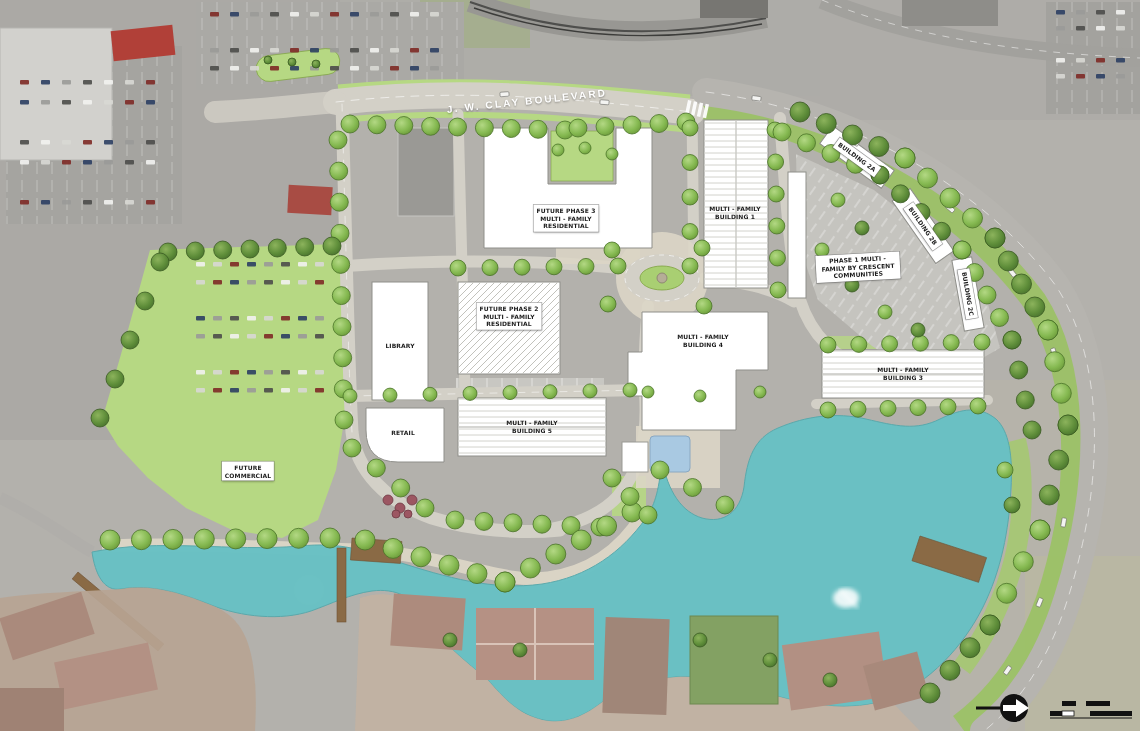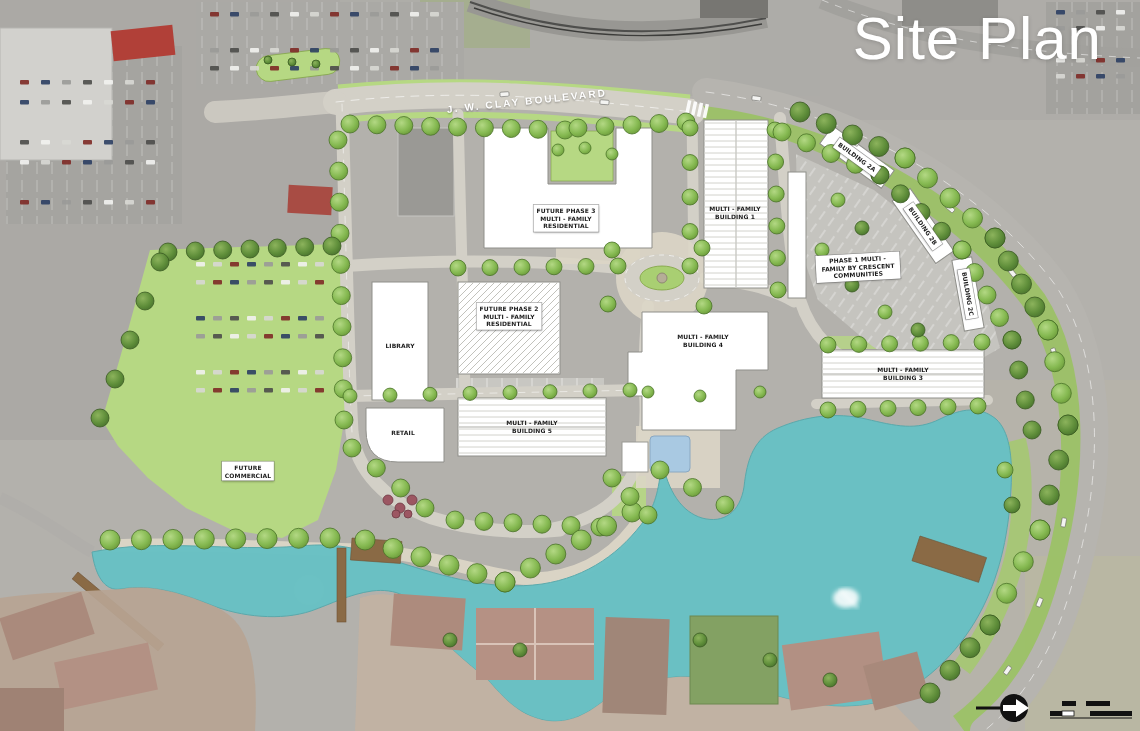--- a/index.html
+++ b/index.html
@@ -583,21 +583,20 @@
       <rect x="1062" y="701" width="14" height="5"></rect>
       <rect x="1086" y="701" width="24" height="5"></rect>
       <rect x="1050" y="711" width="12" height="5"></rect>
       <rect x="1062" y="711" width="12" height="5" fill="#fff" stroke="#111" stroke-width=".8"></rect>
       <rect x="1090" y="711" width="42" height="5"></rect>
       <path d="M1050,718 H1132" stroke="#111" stroke-width="1"></path>
     </g>
   </g>
 </svg>
 
-<div class="title">Site Plan</div>
 <div class="roadname">J. W. CLAY BOULEVARD</div>
 
 <div class="plabel boxed" style="left:566px;top:218px;">FUTURE PHASE 3
 MULTI - FAMILY
 RESIDENTIAL</div>
 <div class="plabel" style="left:735px;top:212px;">MULTI - FAMILY
 BUILDING 1</div>
 <div class="plabel boxed" style="left:857px;top:157px;transform:translate(-50%,-50%) rotate(36deg);">BUILDING 2A</div>
 <div class="plabel boxed" style="left:923px;top:226px;transform:translate(-50%,-50%) rotate(55deg);">BUILDING 2B</div>
 <div class="plabel boxed" style="left:968px;top:294px;transform:translate(-50%,-50%) rotate(80deg);">BUILDING 2C</div>

